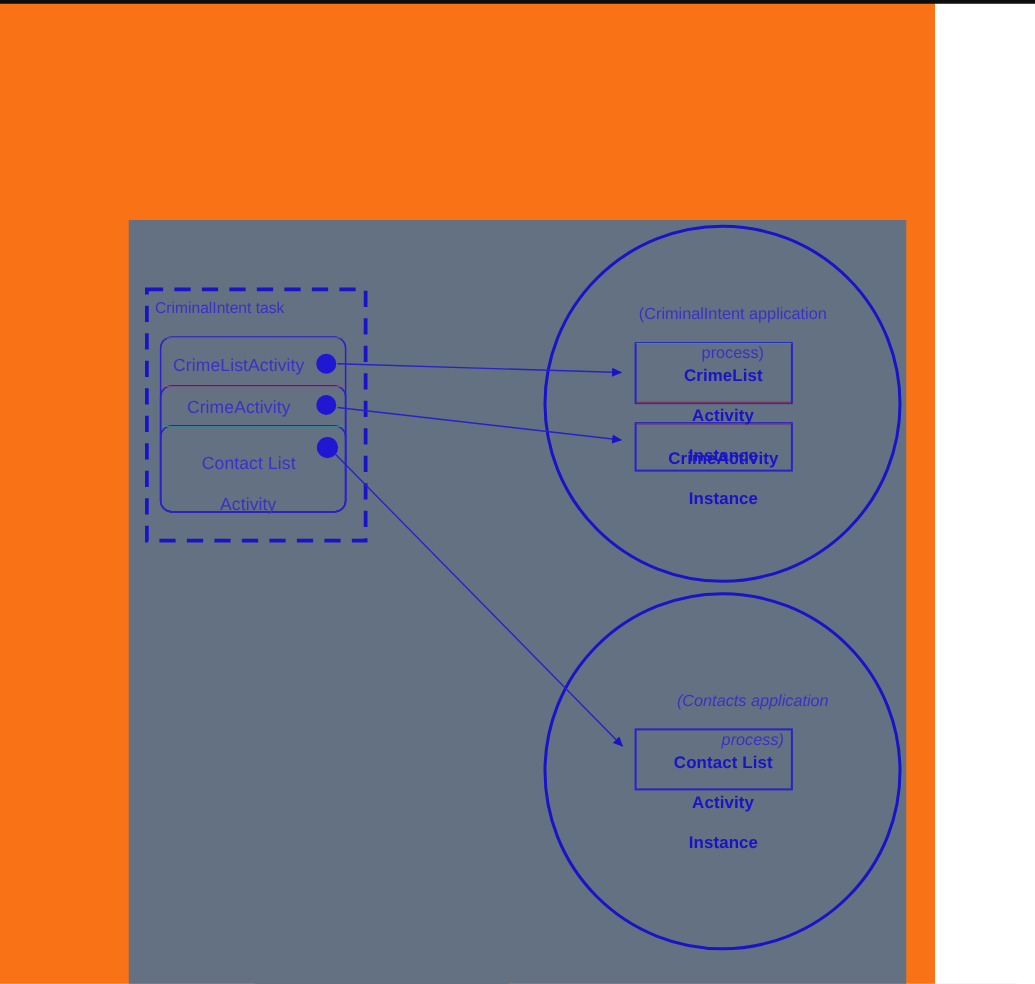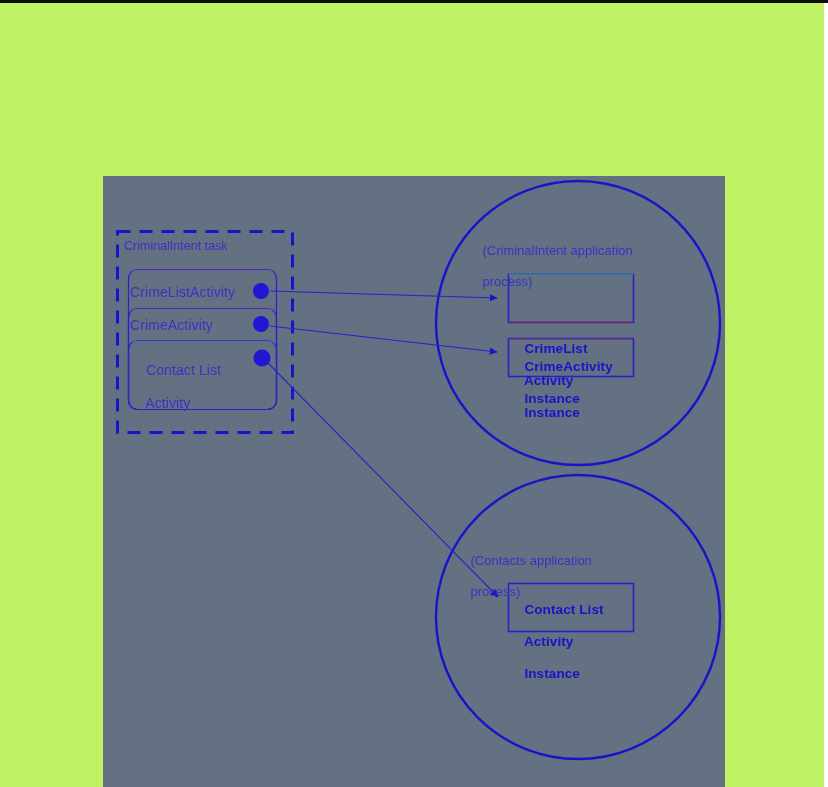--- a/index.html
+++ b/index.html
@@ -11,23 +11,23 @@
   body {
     width: 828px;
     height: 787px;
     position: relative;
     overflow: hidden;
     font-family: "Liberation Sans", sans-serif;
   }
   #page {
     position: absolute;
     left: 0; top: 0;
-    width: 824px;
+    width: 748px;
     height: 787px;
-    background: #bef264;
+    background: #f97316;
   }
   #top-rule {
     position: absolute;
     left: 0; top: 0;
     width: 828px;
     height: 3px;
     background: #0d0d0d;
   }
   #figure-panel {
     position: absolute;
@@ -42,20 +42,21 @@
     position: absolute;
     left: 0; top: 0;
     width: 828px;
     height: 787px;
     pointer-events: none;
   }
   .dgm-text {
     position: absolute;
     color: #2a22c9;
     font-family: "Liberation Sans", sans-serif;
+    text-align: center;
     line-height: 1.18;
     white-space: pre;
     user-select: none;
   }
   .label-thin {
     font-size: 14px;
     font-weight: 400;
     color: #3a32c4;
     letter-spacing: .1px;
   }
@@ -139,32 +140,32 @@
   <div class="dgm-text label-thin" style="left:130px; top:345px; width:122px;">
     <span>Contact List</span><br>
     <span>Activity</span>
   </div>
 
   <div class="dgm-text proc-caption" style="left:468px; top:228px; width:222px;">
     <span>(CriminalIntent application</span><br>
     <span>process)</span>
   </div>
 
-  <div class="dgm-text label-bold" style="left:509px; top:277px; width:124px;margin-top:48px;">
+  <div class="dgm-text label-bold" style="left:509px; top:277px; width:124px;">
     <span>CrimeList</span><br>
     <span>Activity</span><br>
     <span>Instance</span>
   </div>
 
   <div class="dgm-text label-bold" style="left:509px; top:343px; width:124px;">
     <span>CrimeActivity</span><br>
     <span>Instance</span>
   </div>
 
-  <div class="dgm-text proc-caption" style="left:456px; top:538px; width:222px;">
+  <div class="dgm-text proc-caption" style="left:484px; top:538px; width:222px;font-style:italic;">
     <span>(Contacts application</span><br>
     <span>process)</span>
   </div>
 
   <div class="dgm-text label-bold" style="left:509px; top:586px; width:124px;">
     <span>Contact List</span><br>
     <span>Activity</span><br>
     <span>Instance</span>
   </div>
 

